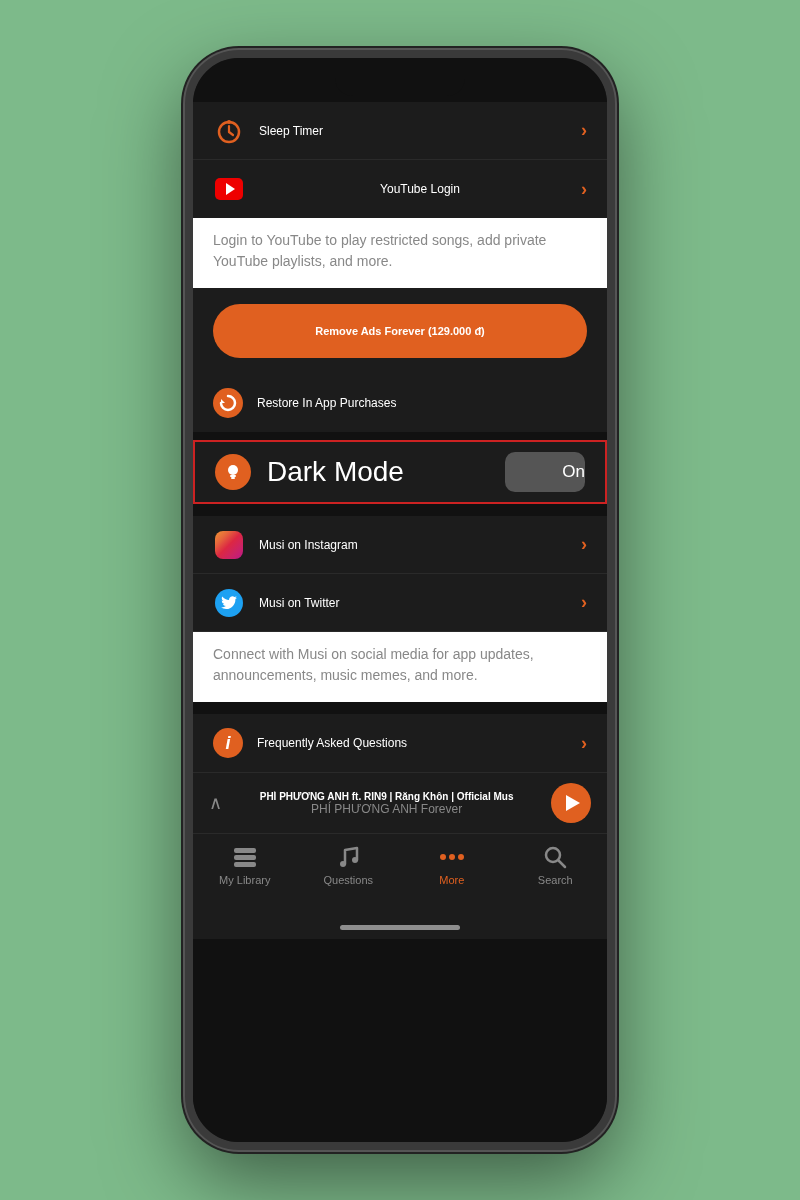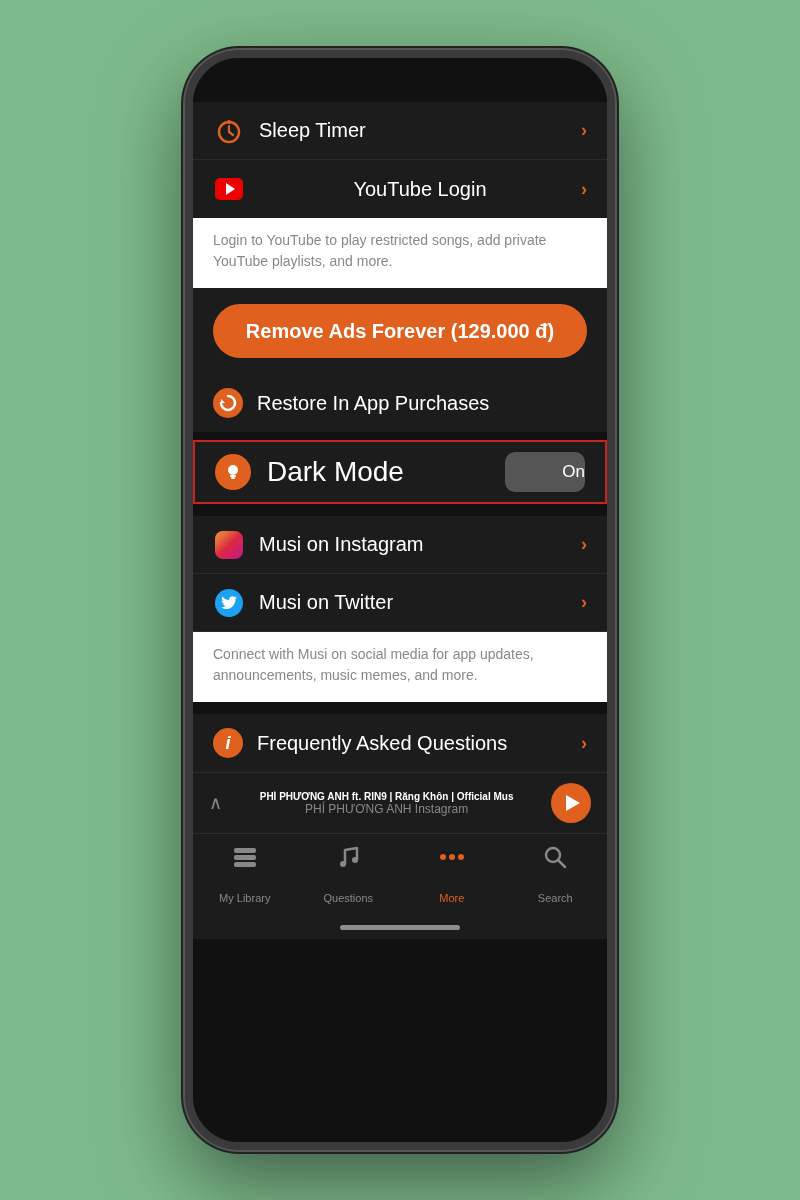--- a/index.html
+++ b/index.html
@@ -79,21 +79,21 @@
       flex-shrink: 0;
       display: flex;
       align-items: center;
       justify-content: center;
       border-radius: 8px;
     }
 
     .row-label {
       flex: 1;
       color: #fff;
-      font-size: 20px;
+      font-size: 12px;
       font-weight: 400;
     }
 
     .row-chevron {
       color: #e06020;
       font-size: 18px;
       font-weight: 600;
     }
 
     
@@ -117,21 +117,21 @@
       height: 54px;
       background: #e06020;
       border-radius: 30px;
       display: flex;
       align-items: center;
       justify-content: center;
       cursor: pointer;
     }
     .remove-ads-btn span {
       color: #fff;
-      font-size: 20px;
+      font-size: 11px;
       font-weight: 700;
     }
     .dark-mode-row {
       display: flex;
       align-items: center;
       padding: 0 20px;
       height: 64px;
       background: #1c1c1c;
       border: 2px solid #cc2222;
       position: relative;
@@ -279,21 +279,21 @@
       display: flex;
       align-items: flex-start;
       padding-top: 10px;
       flex-shrink: 0;
     }
     .tab-item {
       flex: 1;
       display: flex;
       flex-direction: column;
       align-items: center;
-      gap: 22px;
+      gap: 4px;
       cursor: pointer;
     }
     .tab-icon {
       width: 26px;
       height: 26px;
       display: flex;
       align-items: center;
       justify-content: center;
     }
     .tab-label {
@@ -467,21 +467,21 @@
         <div class="faq-icon">i</div>
         <span class="row-label">Frequently Asked Questions</span>
         <span class="row-chevron">›</span>
       </div>
     </div>
 
     <div class="now-playing-bar">
       <span class="np-chevron">∧</span>
       <div class="np-info">
         <div class="np-title">PHÍ PHƯƠNG ANH ft. RIN9 | Răng Khôn | Official Mus</div>
-        <div class="np-artist">PHÍ PHƯƠNG ANH Instagram</div>
+        <div class="np-artist">PHÍ PHƯƠNG ANH Forever</div>
       </div>
       <div class="np-play-btn"></div>
     </div>
 
     <div class="tab-bar">
 
       <div class="tab-item">
         <div class="tab-icon">
 
           <svg width="26" height="22" viewBox="0 0 26 22">

